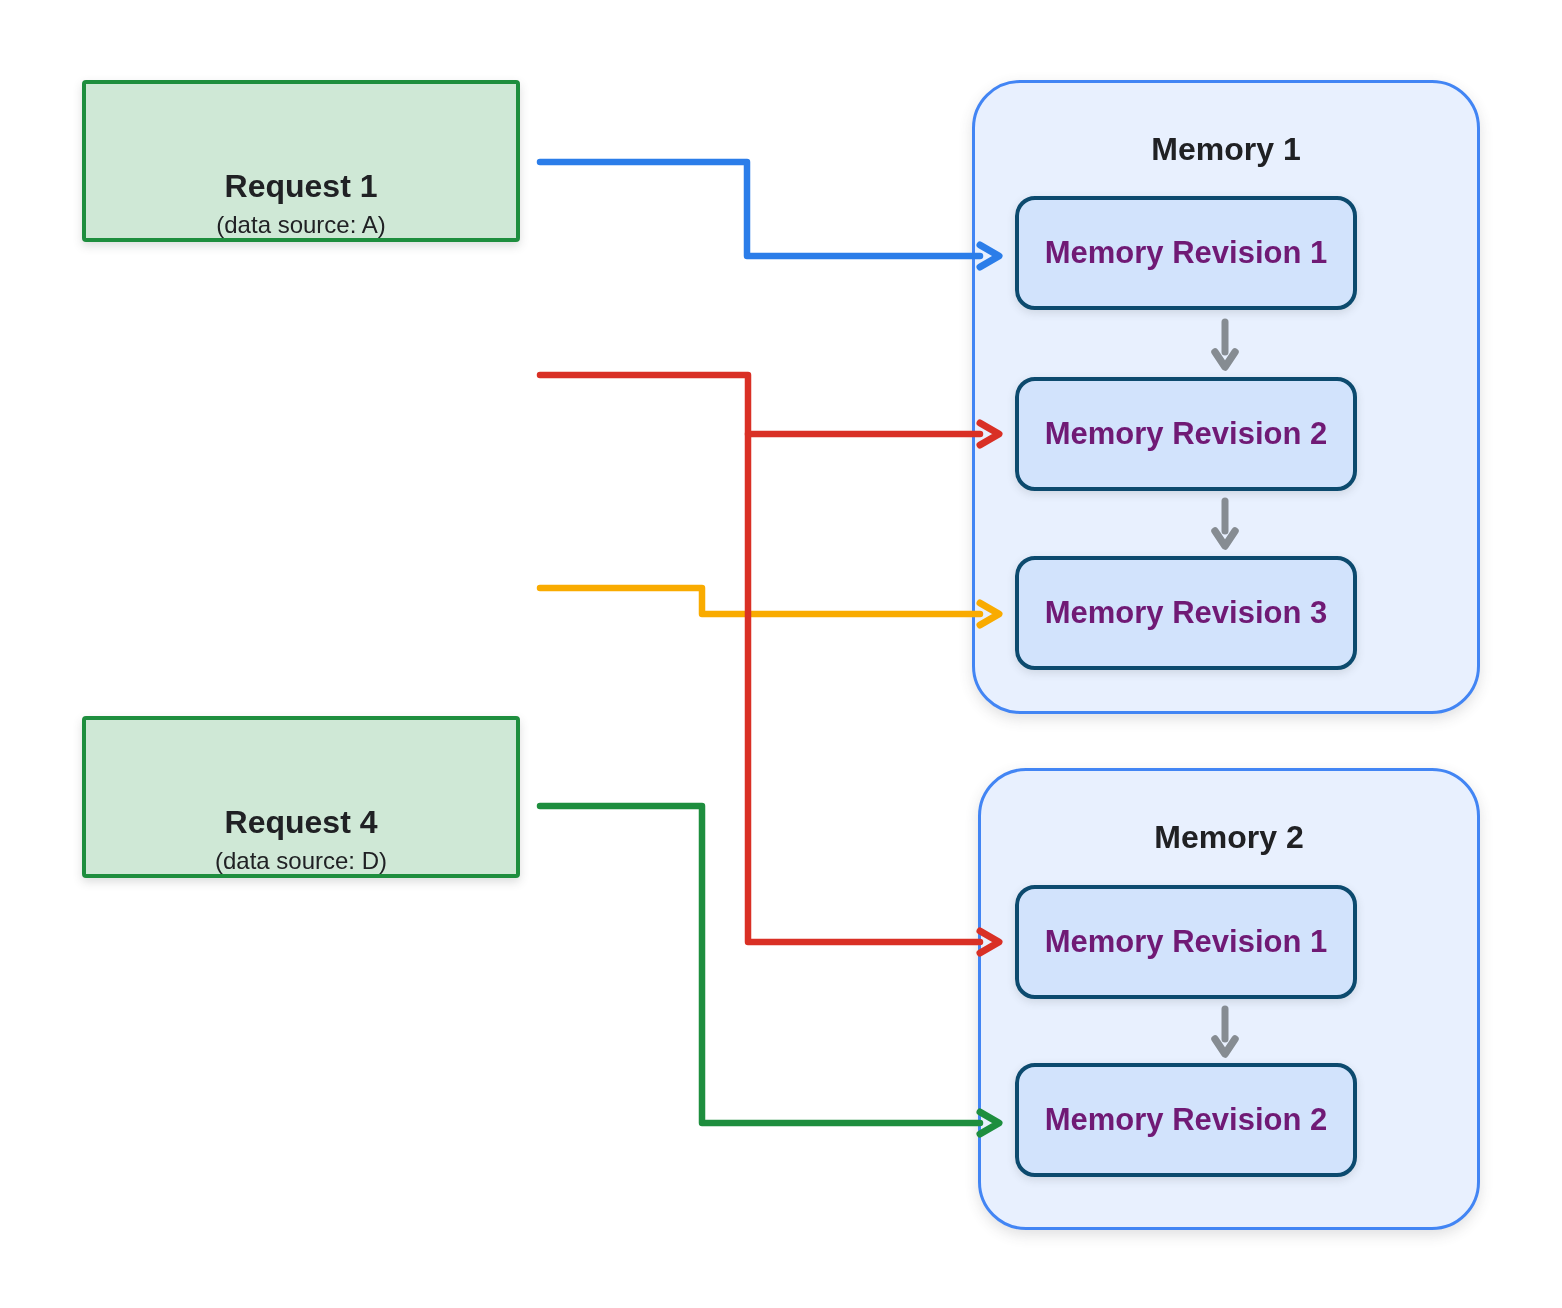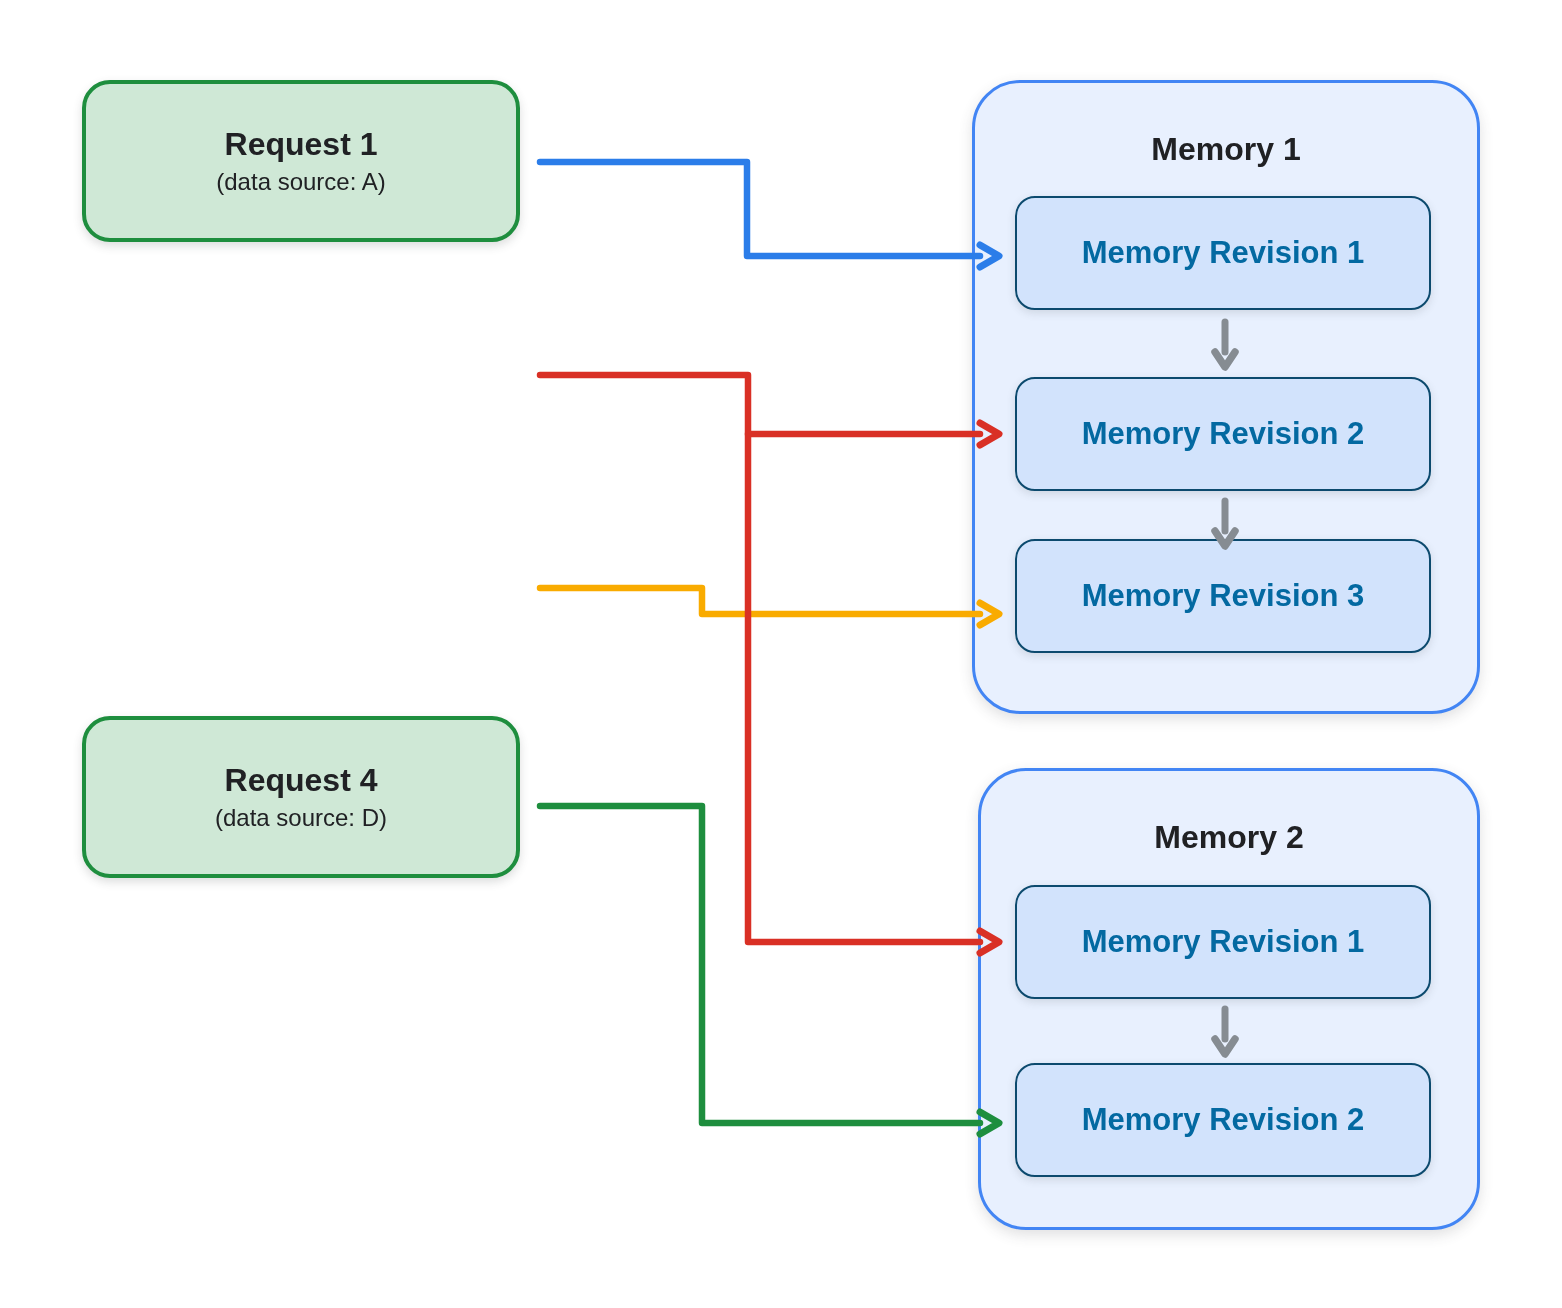--- a/index.html
+++ b/index.html
@@ -18,26 +18,26 @@
 
   
   .request-box {
     position: absolute;
     left: 82px;
     width: 438px;
     height: 162px;
     box-sizing: border-box;
     background: #cfe8d6;
     border: 4px solid #1e8e3e;
-    border-radius: 28px;
+    border-radius: 4px;
     box-shadow: 0 4px 10px rgba(60, 64, 67, 0.18);
     display: flex;
     flex-direction: column;
     align-items: center;
-    justify-content: center;
+    justify-content: flex-end;
     gap: 7px;
     color: #202124;
     z-index: 1;
   }
   .request-title   { font-size: 32px; font-weight: 600; line-height: 1.1; }
   .request-subtitle{ font-size: 24px; font-weight: 400; line-height: 1.1; }
 
   
   .memory-container {
     position: absolute;
@@ -50,33 +50,33 @@
     z-index: 1;
   }
   .memory-title {
     text-align: center;
     font-size: 32px;
     font-weight: 600;
     margin-top: 48px;
   }
   .revision-box {
     position: absolute;
-    width: 416px;
+    width: 342px;
     height: 114px;
     box-sizing: border-box;
     background: #d2e3fc;
-    border: 2px solid #0c4a6e;
+    border: 4px solid #0c4a6e;
     border-radius: 20px;
     box-shadow: 0 3px 8px rgba(60, 64, 67, 0.15);
     display: flex;
     align-items: center;
     justify-content: center;
     font-size: 31px;
     font-weight: 600;
-    color: #0369a1;
+    color: #701a75;
   }
 
   
   .wires {
     position: absolute;
     inset: 0;
     z-index: 3;
     pointer-events: none;
   }
   .wire {
@@ -107,21 +107,21 @@
 
   <div class="request-box" style="top:716px">
     <div class="request-title">Request 4</div>
     <div class="request-subtitle">(data source: D)</div>
   </div>
 
   <div class="memory-container" style="left:972px; top:80px; width:508px; height:634px">
     <div class="memory-title">Memory 1</div>
     <div class="revision-box" style="left:40px; top:113px">Memory Revision 1</div>
     <div class="revision-box" style="left:40px; top:294px">Memory Revision 2</div>
-    <div class="revision-box" style="left:40px; top:456px">Memory Revision 3</div>
+    <div class="revision-box" style="left:40px; top:473px">Memory Revision 3</div>
   </div>
 
   <div class="memory-container" style="left:978px; top:768px; width:502px; height:462px">
     <div class="memory-title">Memory 2</div>
     <div class="revision-box" style="left:34px; top:114px">Memory Revision 1</div>
     <div class="revision-box" style="left:34px; top:292px">Memory Revision 2</div>
   </div>
 
   <svg class="wires" width="1562" height="1308" viewBox="0 0 1562 1308">
     <defs>

